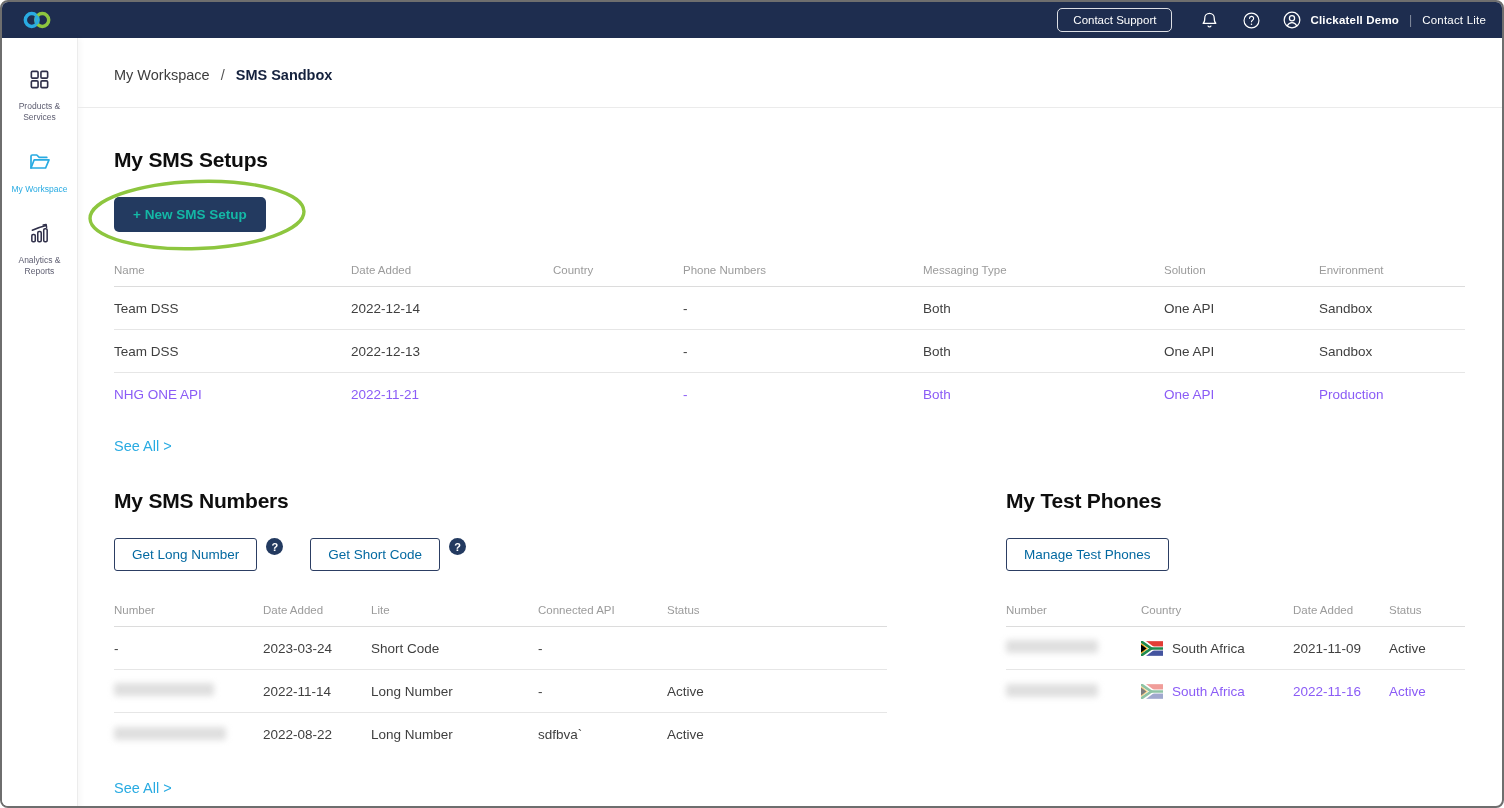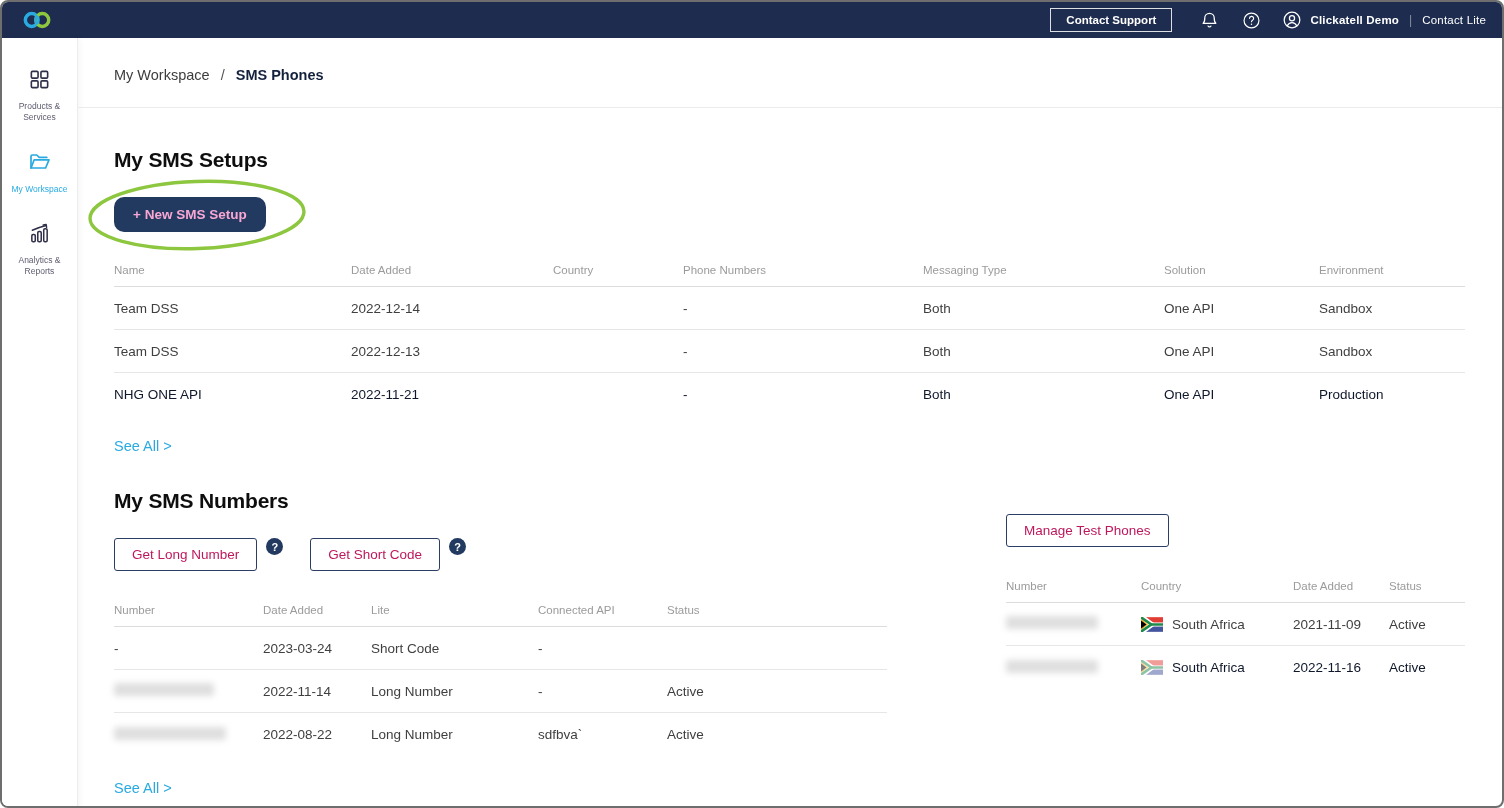--- a/index.html
+++ b/index.html
@@ -10,21 +10,21 @@
   }
   
   .topbar {
     height:36px; background:#1e2d4f; display:flex; align-items:center;
     padding:0 16px 0 18px; color:#fff;
   }
   .logo { display:flex; align-items:center; }
   .topbar-right { margin-left:auto; display:flex; align-items:center; }
   .btn-contact {
     background:transparent; color:#fff; border:1px solid rgba(255,255,255,.85);
-    border-radius:0; font-size:11.5px; font-weight:bold; padding:5px 15px;
+    border-radius:5px; font-size:11.5px; font-weight:normal; padding:5px 15px;
     font-family:"Liberation Sans", sans-serif; cursor:pointer; margin-right:28px;
   }
   .top-icon { display:flex; align-items:center; cursor:pointer; }
   .top-icon.bell { margin-right:23px; }
   .top-icon.help { margin-right:21px; }
   .top-icon.user { margin-right:8px; }
   .user-name { font-size:11.5px; font-weight:bold; letter-spacing:.2px; }
   .top-divider { color:rgba(255,255,255,.45); margin:0 10px; font-size:12px; }
   .product-name { font-size:11.5px; letter-spacing:.2px; }
   
@@ -43,51 +43,51 @@
   .breadcrumb-bar { padding:28px 0 23px 36px; border-bottom:1px solid #ebebeb; }
   .breadcrumb { font-size:14.5px; color:#3d3d3d; }
   .breadcrumb .sep { margin:0 7px; color:#555; }
   .breadcrumb .current { font-weight:bold; color:#14213d; }
   .content { padding:0 37px 0 36px; flex:1; }
   h2.section-title { font-size:21px; font-weight:bold; color:#0e0e0e; letter-spacing:-.2px; }
   .setups-title { margin-top:40px; }
   
   .new-setup-wrap { margin-top:25px; position:relative; display:inline-block; }
   .btn-primary {
-    background:#233a60; color:#f9a8d4; border:none; border-radius:10px;
+    background:#233a60; color:#14b8a6; border:none; border-radius:5px;
     font-size:13.5px; font-weight:bold; padding:10px 19px; cursor:pointer;
     font-family:"Liberation Sans", sans-serif; position:relative; z-index:1;
   }
   .highlight-ellipse { position:absolute; left:calc(50% + 7px); top:50%;
     transform:translate(-50%,-50%) rotate(-2deg); z-index:2; pointer-events:none; }
   
   .table { width:100%; }
   .thead, .trow { display:grid; align-items:center; }
   .thead { color:#9b9b9b; font-size:11.5px; padding:9px 0 10px; border-bottom:1px solid #dcdcdc; }
   .trow { height:43px; border-bottom:1px solid #e6e6e6; font-size:13.5px; color:#3f3f3f; }
   .trow:last-child { border-bottom:none; }
-  .trow.faded, .trow.faded .cell { color:#0f172a; }
+  .trow.faded, .trow.faded .cell { color:#8b5cf6; }
   .trow.faded .flag { opacity:.5; }
   .t-setups .thead, .t-setups .trow {
     grid-template-columns:210px 175px 103px 213px 214px 128px 167px 1fr;gap:27px; }
   .t-numbers .thead, .t-numbers .trow {
     grid-template-columns:149px 108px 167px 129px 1fr; }
   .t-phones .thead, .t-phones .trow {
     grid-template-columns:135px 152px 96px 1fr; }
   .t-setups { margin-top:23px; }
   .see-all { display:inline-block; margin-top:22px; color:#29abe2; font-size:14.5px;
     text-decoration:none; cursor:pointer; }
   .see-all.bottom { margin-top:24px; }
   
   .bottom { position:relative; margin-top:34px; }
   .sms-numbers { width:773px; }
   .test-phones { position:absolute; left:892px; top:0; right:0; }
   .btn-row { margin-top:25px; display:flex; align-items:flex-start; }
   .btn-outline {
-    background:#fff; color:#be185d; border:1px solid #2c3e63; border-radius:3px;
+    background:#fff; color:#0369a1; border:1px solid #2c3e63; border-radius:3px;
     font-size:13.5px; padding:8px 17px; cursor:pointer;
     font-family:"Liberation Sans", sans-serif;
   }
   .help-badge {
     width:17px; height:17px; border-radius:50%; background:#233a60; color:#fff;
     font-size:11px; font-weight:bold; display:flex; align-items:center;
     justify-content:center; margin:0 27px 0 9px; cursor:pointer; flex-shrink:0;
   }
   .t-numbers, .t-phones { margin-top:24px; }
   .btn-addnow {
@@ -177,21 +177,21 @@
         </span>
         <span class="side-label">Analytics &amp; Reports</span>
       </div>
     </nav>
 
     <main class="main">
       <div class="breadcrumb-bar">
         <span class="breadcrumb">
           <span>My Workspace</span>
           <span class="sep">/</span>
-          <span class="current">SMS Phones</span>
+          <span class="current">SMS Sandbox</span>
         </span>
       </div>
 
       <div class="content">
         
         <h2 class="section-title setups-title">My SMS Setups</h2>
 
         <div class="new-setup-wrap">
           <svg class="highlight-ellipse" width="222" height="74" viewBox="0 0 222 74" fill="none">
             <ellipse cx="111" cy="37" rx="107" ry="33.5" stroke="#8dc63f" stroke-width="3.4"></ellipse>
@@ -283,20 +283,21 @@
                 <span class="cell">Long Number</span>
                 <span class="cell">sdfbva`</span>
                 <span class="cell">Active</span>
               </div>
             </div>
 
             <a class="see-all bottom">See All &gt;</a>
           </section>
 
           <section class="test-phones">
+            <h2 class="section-title">My Test Phones</h2>
             <div class="btn-row">
               <button class="btn-outline">Manage Test Phones</button>
             </div>
 
             <div class="table t-phones">
               <div class="thead">
                 <span>Number</span>
                 <span>Country</span>
                 <span>Date Added</span>
                 <span>Status</span>

